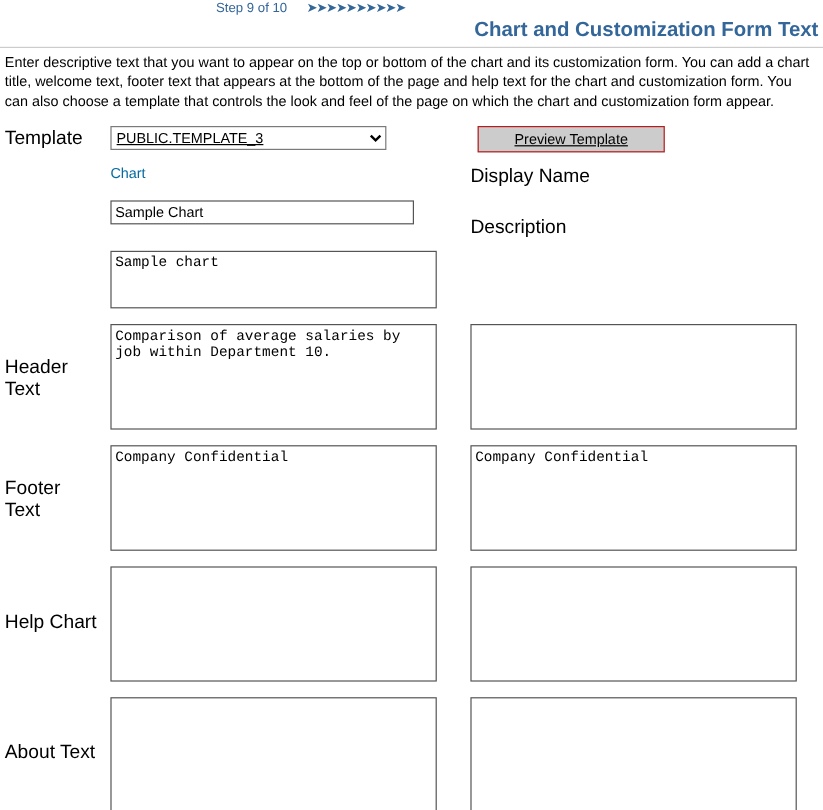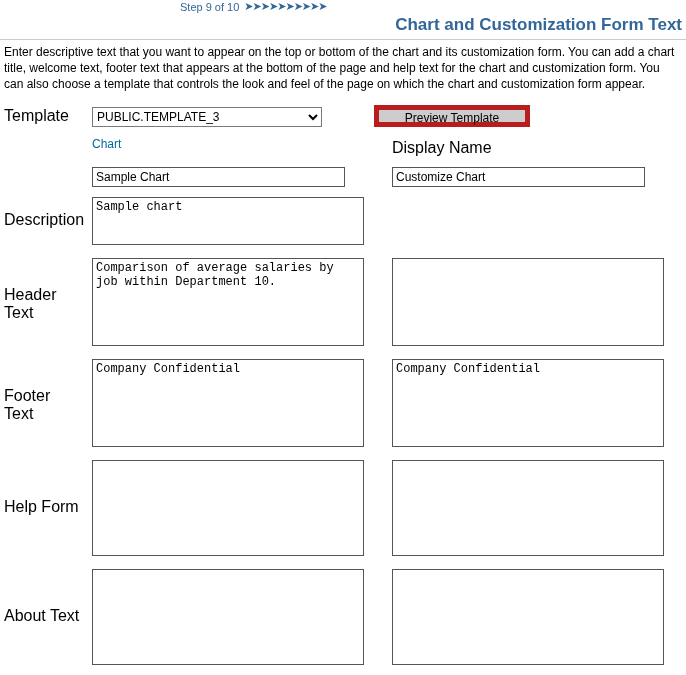--- a/index.html
+++ b/index.html
@@ -10,21 +10,21 @@
     padding: 0;
     width: 686px;
     background: #fff;
   }
   .step-row {
     padding: 0 0 0 180px;
     color: #336699;
     font-size: 11px;
     display: flex;
     align-items: center;
-    gap: 5px;
+    gap: 16px;
   }
   .step-beads {
     color: #336699;
     font-size: 11px;
     letter-spacing: -1px;
   }
   .page-title {
     color: #336699;
     font-size: 17px;
     font-weight: bold;
@@ -60,28 +60,29 @@
   }
   select.template-select {
     width: 230px;
     font-size: 12px;
     height: 20px;
     border: 1px solid #7a7a7a;
     background: #fff;
   }
   .template-row {
     display: flex;
-    align-items: flex-end;
-    gap: 52px;
+    align-items: flex-start;
+    gap: 76px;
+    text-decoration: underline;
   }
   .preview-btn {
     width: 156px;
     height: 22px;
     background: #cccccc;
-    border: 5px solid #b91c1c;
+    border: 1px solid #b91c1c;
     font-size: 12px;
     cursor: pointer;
   }
   input[type="text"] {
     width: 245px;
     height: 18px;
     font-size: 12px;
     border: 1px solid #555;
     padding: 0 3px;
     font-family: Arial, Helvetica, sans-serif;
@@ -124,35 +125,34 @@
       </select>
       <button type="button" class="preview-btn">Preview Template</button>
     </div>
   </div>
 
   <div class="label-cell"></div>
   <div class="col-head col2">Chart</div>
 
   <div class="label-cell">Display Name</div>
   <div class="col2"><input type="text" value="Sample Chart" style=""></div>
-  <div class="col3"><input type="text" value="Customize Chart" style=""></div>
 
   <div class="label-cell" style="padding-top:14px;">Description</div>
   <div class="col2"><textarea class="short" style="">Sample chart</textarea></div>
   <div class="col3"></div>
 
   <div class="label-cell" style="padding-top:28px;">Header Text</div>
   <div class="col2"><textarea class="med" style="">Comparison of average salaries by job within Department 10.</textarea></div>
   <div class="col3"><textarea class="med" style=""></textarea></div>
 
   <div class="label-cell" style="padding-top:28px;">Footer Text</div>
   <div class="col2"><textarea class="med" style="">Company Confidential</textarea></div>
   <div class="col3"><textarea class="med" style="">Company Confidential</textarea></div>
 
-  <div class="label-cell" style="padding-top:38px;">Help Form</div>
+  <div class="label-cell" style="padding-top:38px;">Help Chart</div>
   <div class="col2"><textarea class="tall" style=""></textarea></div>
   <div class="col3"><textarea class="tall" style=""></textarea></div>
 
   <div class="label-cell" style="padding-top:38px;">About Text</div>
   <div class="col2"><textarea class="tall" style=""></textarea></div>
   <div class="col3"><textarea class="tall" style=""></textarea></div>
 
 </div>
 
 </body></html>

